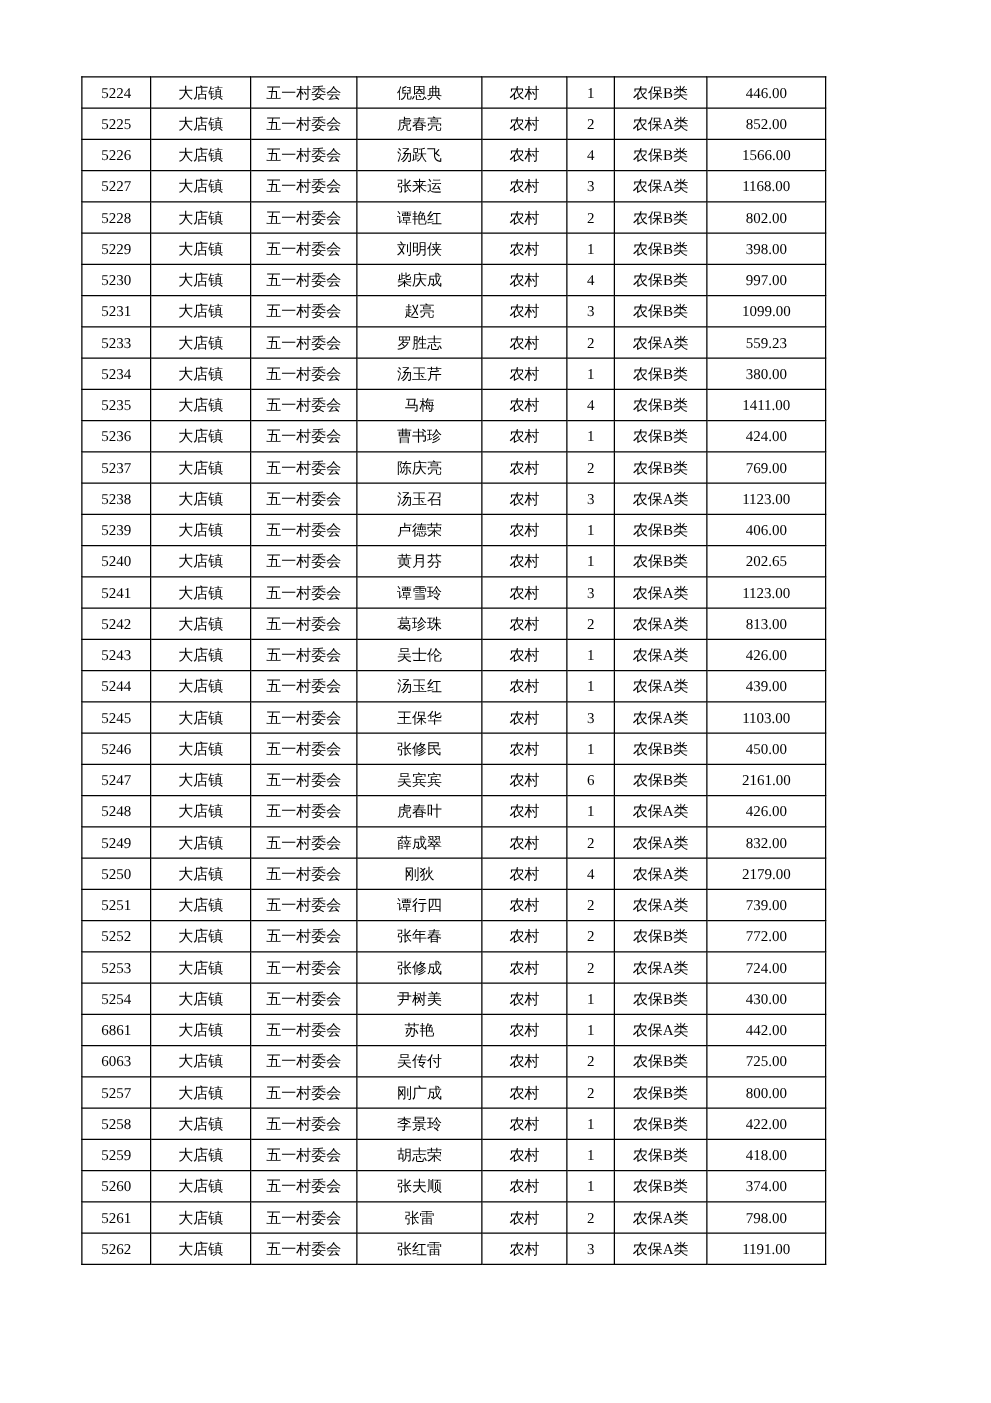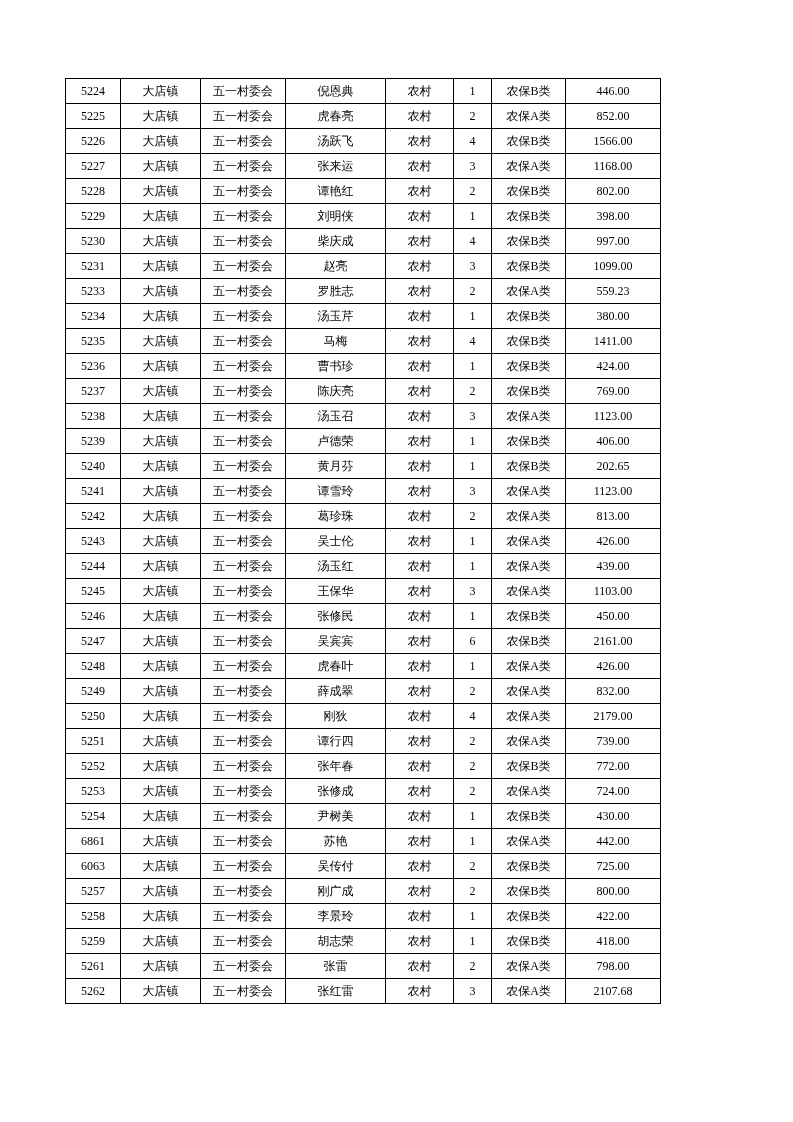--- a/index.html
+++ b/index.html
@@ -18,21 +18,21 @@
     position: absolute;
     left: 0;
     top: 0;
     width: 793px;
     height: 1122px;
     background: #ffffff;
   }
   table.data-table {
     position: absolute;
     left: 65px;
-    top: 78px;
+    top: 61px;
     width: 595px;
     border-collapse: collapse;
     table-layout: fixed;
   }
   table.data-table td {
     border: 1px solid #000000;
     height: 24px;
     padding: 0 2px;
     font-size: 12px;
     text-align: center;
@@ -410,34 +410,44 @@
           <td>5259</td>
           <td>大店镇</td>
           <td>五一村委会</td>
           <td>胡志荣</td>
           <td>农村</td>
           <td>1</td>
           <td>农保B类</td>
           <td>418.00</td>
         </tr>
         <tr>
+          <td>5260</td>
+          <td>大店镇</td>
+          <td>五一村委会</td>
+          <td>张夫顺</td>
+          <td>农村</td>
+          <td>1</td>
+          <td>农保B类</td>
+          <td>374.00</td>
+        </tr>
+        <tr>
           <td>5261</td>
           <td>大店镇</td>
           <td>五一村委会</td>
           <td>张雷</td>
           <td>农村</td>
           <td>2</td>
           <td>农保A类</td>
           <td>798.00</td>
         </tr>
         <tr>
           <td>5262</td>
           <td>大店镇</td>
           <td>五一村委会</td>
           <td>张红雷</td>
           <td>农村</td>
           <td>3</td>
           <td>农保A类</td>
-          <td>2107.68</td>
+          <td>1191.00</td>
         </tr>
       </tbody>
   </table>
 </div>
 
 </body></html>

